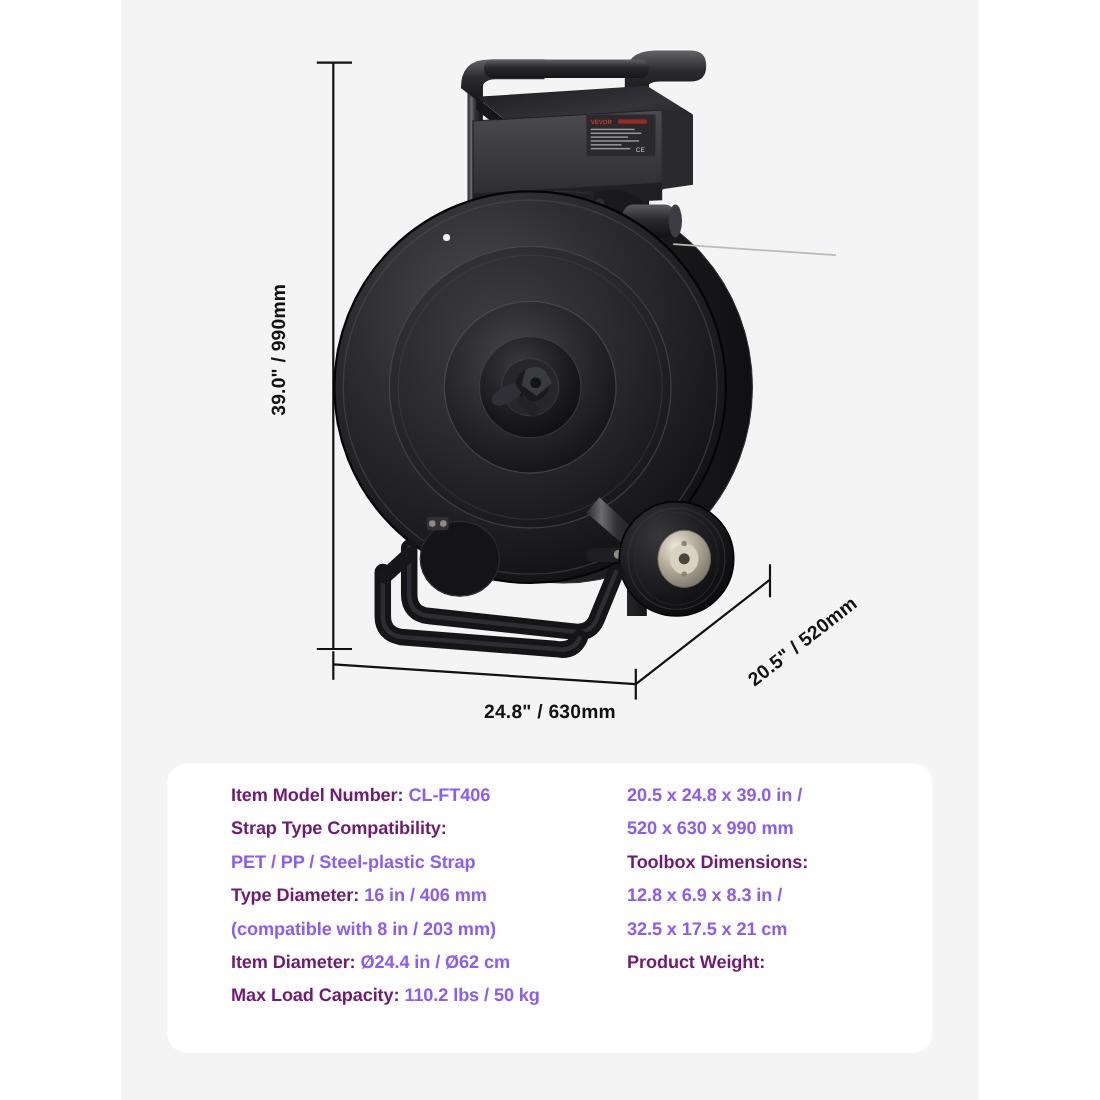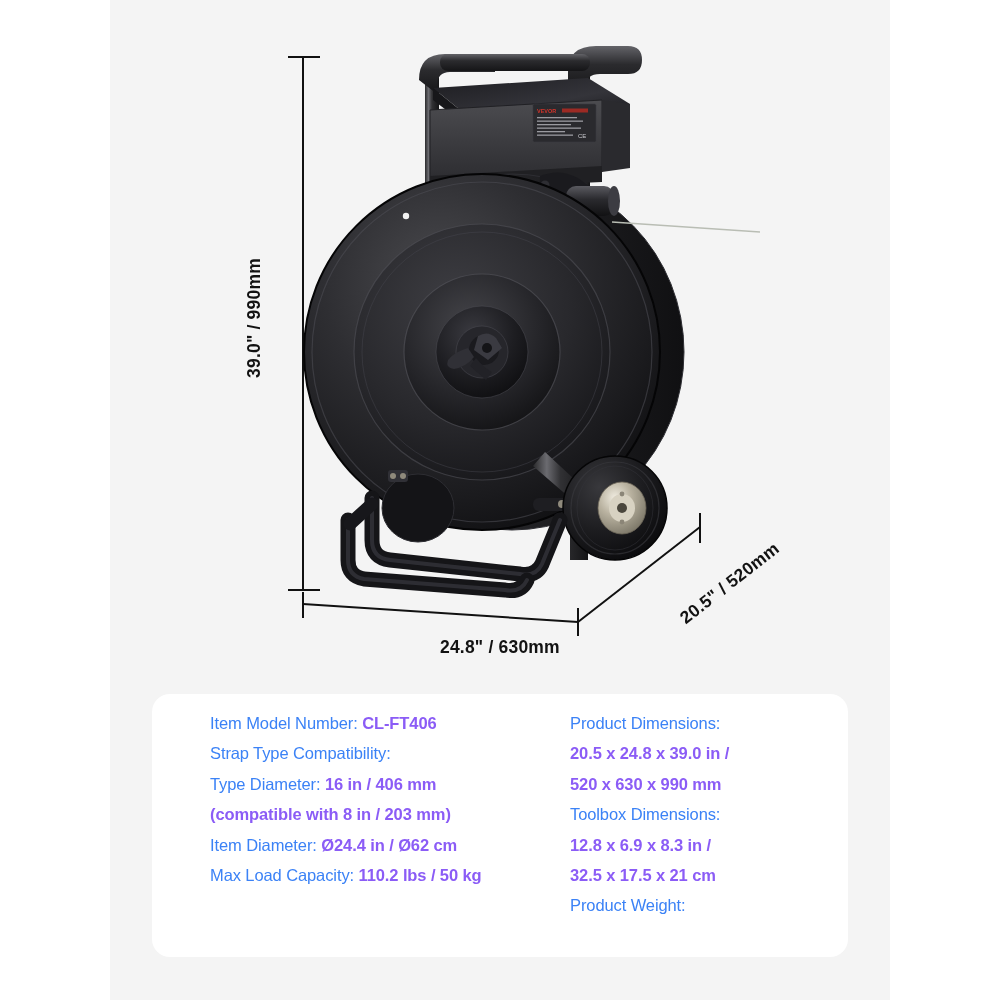--- a/index.html
+++ b/index.html
@@ -47,21 +47,21 @@
   .spec-col.left  { width: 398px; padding-left: 58px; }
   .spec-col.right { width: 298px; padding-left: 20px; }
 
   .spec-line {
     font-size: 16.5px;
     line-height: 30.4px;
     color: #1c1c1c;
     white-space: nowrap;
     letter-spacing: -0.1px;
   }
-  .spec-line .lbl { color: #3b82f6; font-weight: 400; text-align: center; }
+  .spec-line .lbl { color: #701a75; font-weight: 700; text-align: center; }
   .spec-line .val { color: #8b5cf6; font-weight: 700; }
 
   
   .dim-label {
     position: absolute;
     font-size: 17.5px;
     font-weight: 700;
     color: #121212;
     white-space: nowrap;
     letter-spacing: 0.2px;
@@ -321,37 +321,37 @@
 
   <div id="spec-card">
     <div class="spec-col left">
       <div class="spec-line">
         <span class="lbl">Item Model Number: </span><span class="val">CL-FT406</span>
       </div>
       <div class="spec-line">
         <span class="lbl">Strap Type Compatibility:</span><span class="val"></span>
       </div>
       <div class="spec-line">
+        <span class="lbl"></span><span class="val">PET / PP / Steel-plastic Strap</span>
+      </div>
+      <div class="spec-line">
         <span class="lbl">Type Diameter: </span><span class="val">16 in / 406 mm</span>
       </div>
       <div class="spec-line">
         <span class="lbl"></span><span class="val">(compatible with 8 in / 203 mm)</span>
       </div>
       <div class="spec-line">
         <span class="lbl">Item Diameter: </span><span class="val">Ø24.4 in / Ø62 cm</span>
       </div>
       <div class="spec-line">
         <span class="lbl">Max Load Capacity: </span><span class="val">110.2 lbs / 50 kg</span>
       </div>
     </div>
 
     <div class="spec-col right">
-      <div class="spec-line">
-        <span class="lbl">Product Dimensions:</span><span class="val"></span>
-      </div>
       <div class="spec-line">
         <span class="lbl"></span><span class="val">20.5 x 24.8 x 39.0 in /</span>
       </div>
       <div class="spec-line">
         <span class="lbl"></span><span class="val">520 x 630 x 990 mm</span>
       </div>
       <div class="spec-line">
         <span class="lbl">Toolbox Dimensions:</span><span class="val"></span>
       </div>
       <div class="spec-line">

